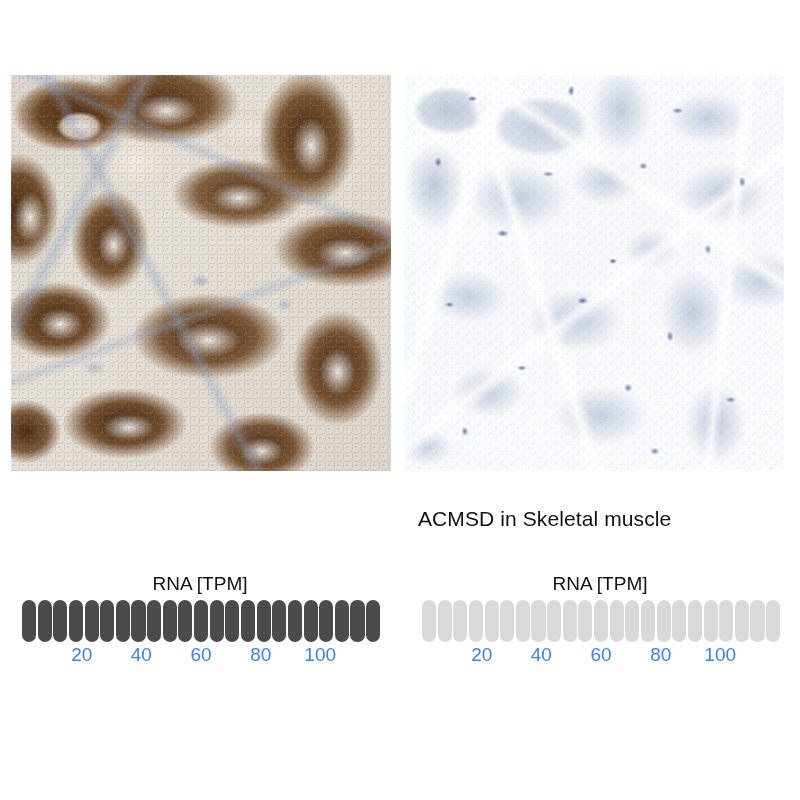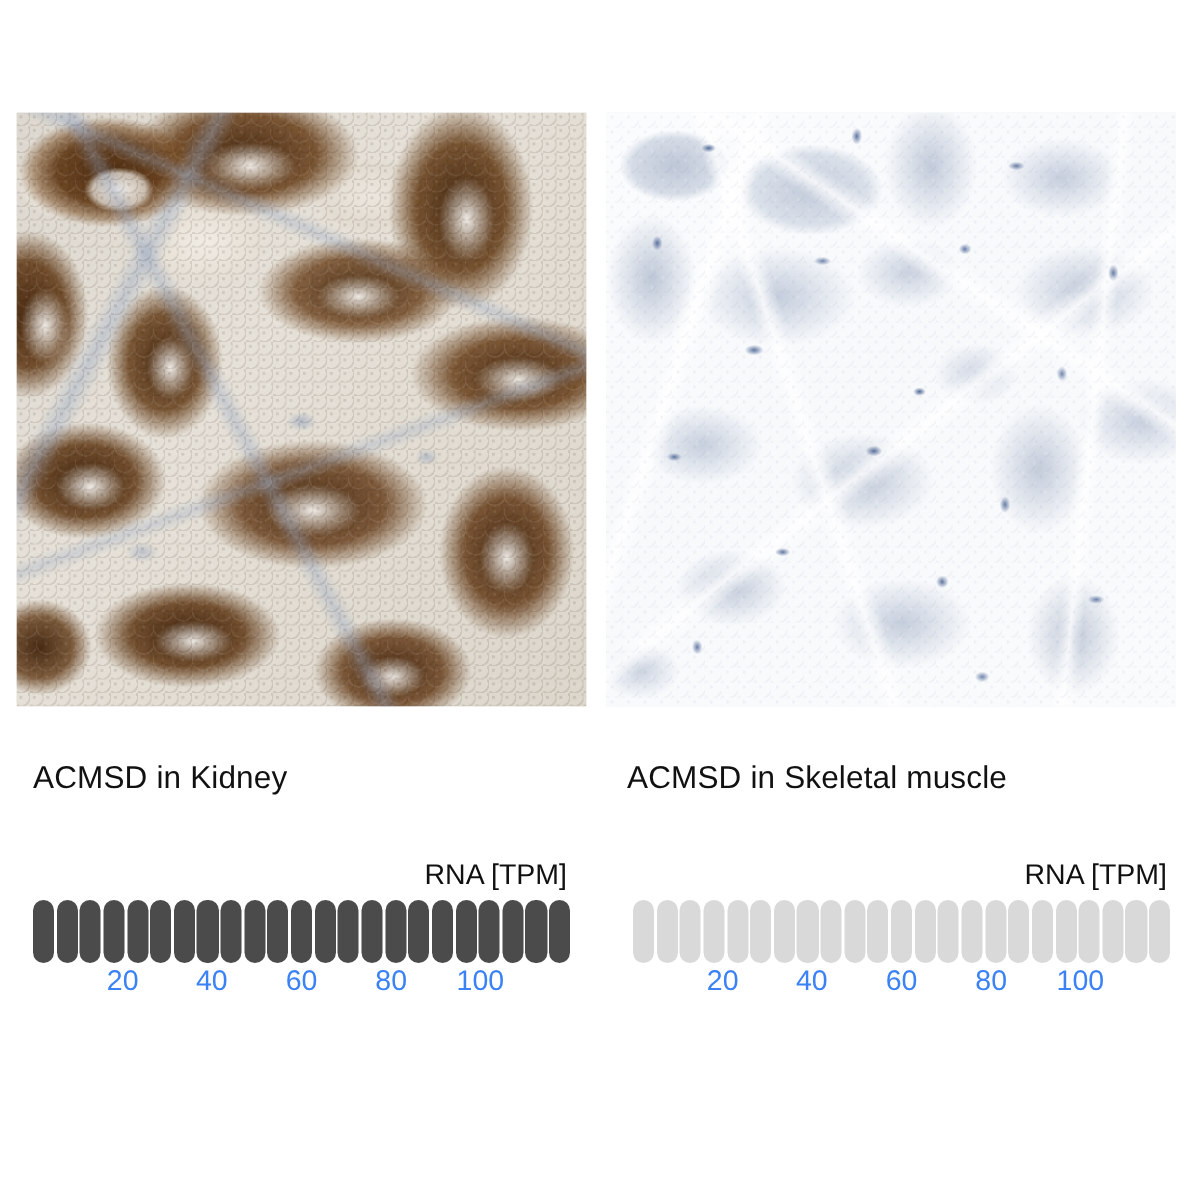--- a/index.html
+++ b/index.html
@@ -192,21 +192,21 @@
   
   .gauge {
     position: absolute;
     top: 572px;
     width: 358px;
   }
   .panel-left  .gauge { left: 22px; }
   .panel-right .gauge { left: 22px; }
 
   .gauge-unit {
-    text-align: right;
+    text-align: center;
     font-size: 19px;
     line-height: 23px;
     color: #111111;
     padding-right: 2px;
   }
 
   .gauge-track {
     position: relative;
     margin-top: 5px;
     height: 42px;
@@ -244,21 +244,20 @@
   <div class="panel panel-left">
 
     <div class="micrograph">
       <div class="tissue-layer kidney-base"></div>
       <div class="tissue-layer kidney-brown"></div>
       <div class="tissue-layer kidney-lumen"></div>
       <div class="tissue-layer kidney-stroma"></div>
       <div class="tissue-layer kidney-grain"></div>
     </div>
 
-    <div class="caption">ACMSD in Kidney</div>
 
     <div class="gauge gauge-high">
       <div class="gauge-unit">RNA [TPM]</div>
 
       <div class="gauge-track">
         <span class="gauge-pill"></span>
         <span class="gauge-pill"></span>
         <span class="gauge-pill"></span>
         <span class="gauge-pill"></span>
         <span class="gauge-pill"></span>

